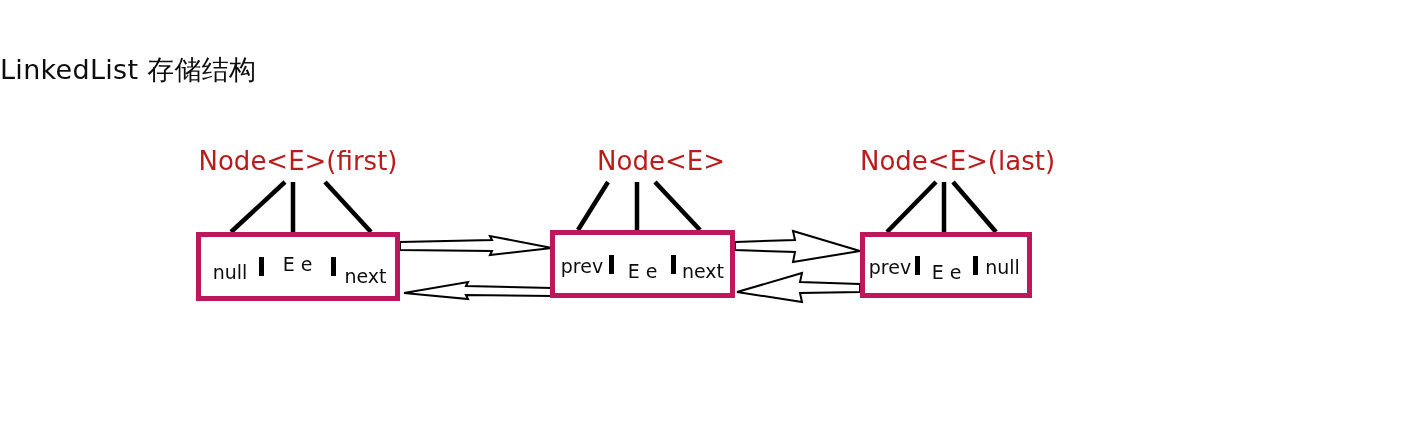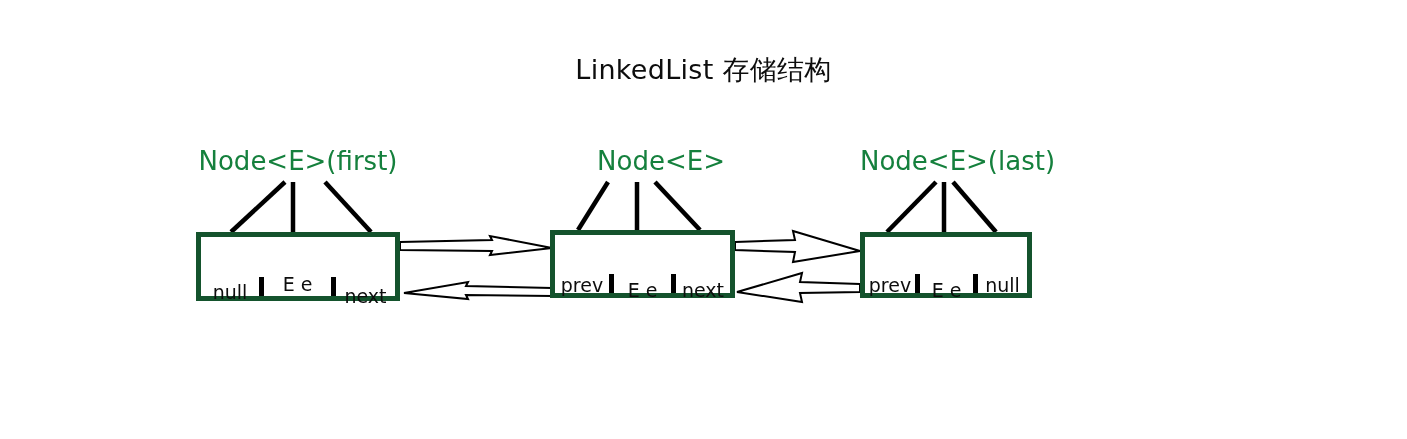--- a/index.html
+++ b/index.html
@@ -19,43 +19,42 @@
     position: absolute;
     left: 0; top: 0;
     width: 1407px;
     height: 439px;
   }
   .title {
     position: absolute;
     left: 0;
     top: 52px;
     width: 1407px;
-    text-align: center;
     font-size: 27px;
     font-weight: 400;
     letter-spacing: 0.3px;
     color: #0d0d0d;
     white-space: nowrap;
   }
   .node-label {
     position: absolute;
     font-size: 26px;
     font-weight: 400;
-    color: #15803d;
+    color: #b91c1c;
     white-space: nowrap;
     text-align: center;
     letter-spacing: 0px;
   }
   .node-box {
     position: absolute;
     box-sizing: border-box;
     background: #ffffff;
-    border: 5px solid #14532d;
+    border: 5px solid #be185d;
     display: flex;
-    align-items: flex-end;
+    align-items: center;
   }
   .cell {
     position: relative;
     box-sizing: border-box;
     display: flex;
     align-items: center;
     justify-content: center;
     background: #ffffff;
     font-size: 19px;
     color: #0d0d0d;

